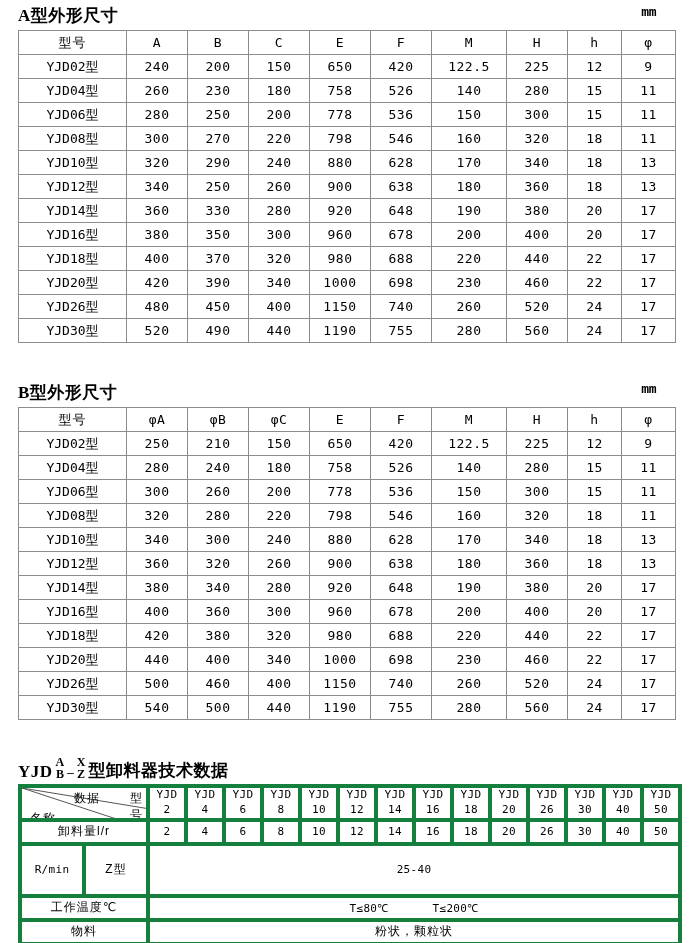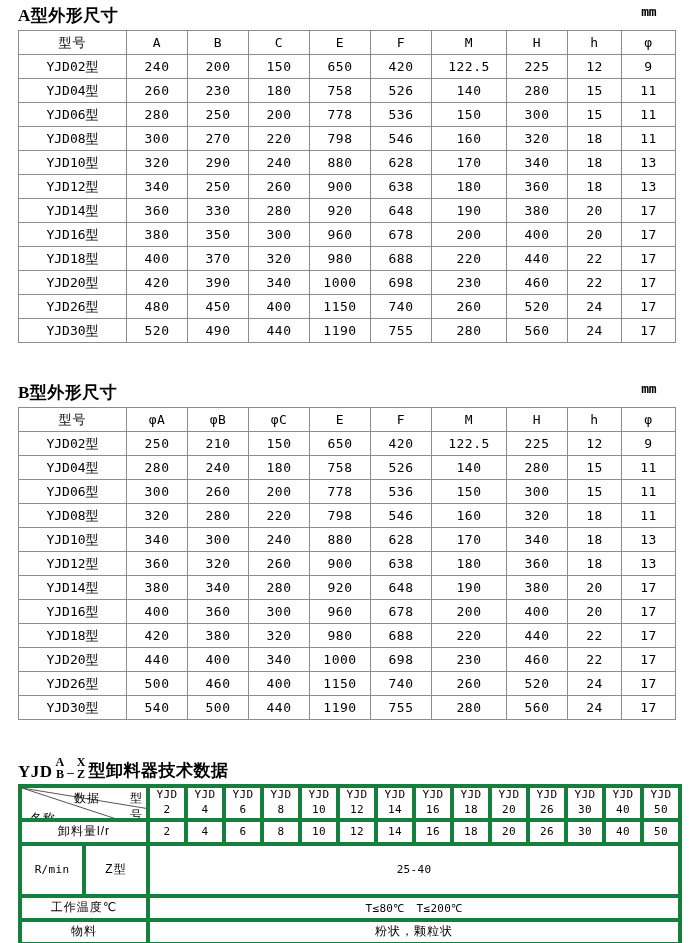--- a/index.html
+++ b/index.html
@@ -169,21 +169,21 @@
     font-size: 12px;
     letter-spacing: 1px;
   }
   .two-line { line-height: 1.35; }
   .vert-label {
     font-family: "Liberation Sans", "DejaVu Sans", sans-serif;
     font-size: 12px;
     line-height: 1.25;
     letter-spacing: 1px;
   }
-  .temp-cell span { margin: 0 6px; }
+  .temp-cell span { margin: 0 22px; }
 </style>
 </head>
 <body>
 
 <div class="page">
 
   <div class="sec-head">
     <div class="sec-title">A型外形尺寸</div>
     <div class="unit-mm">mm</div>
   </div>

